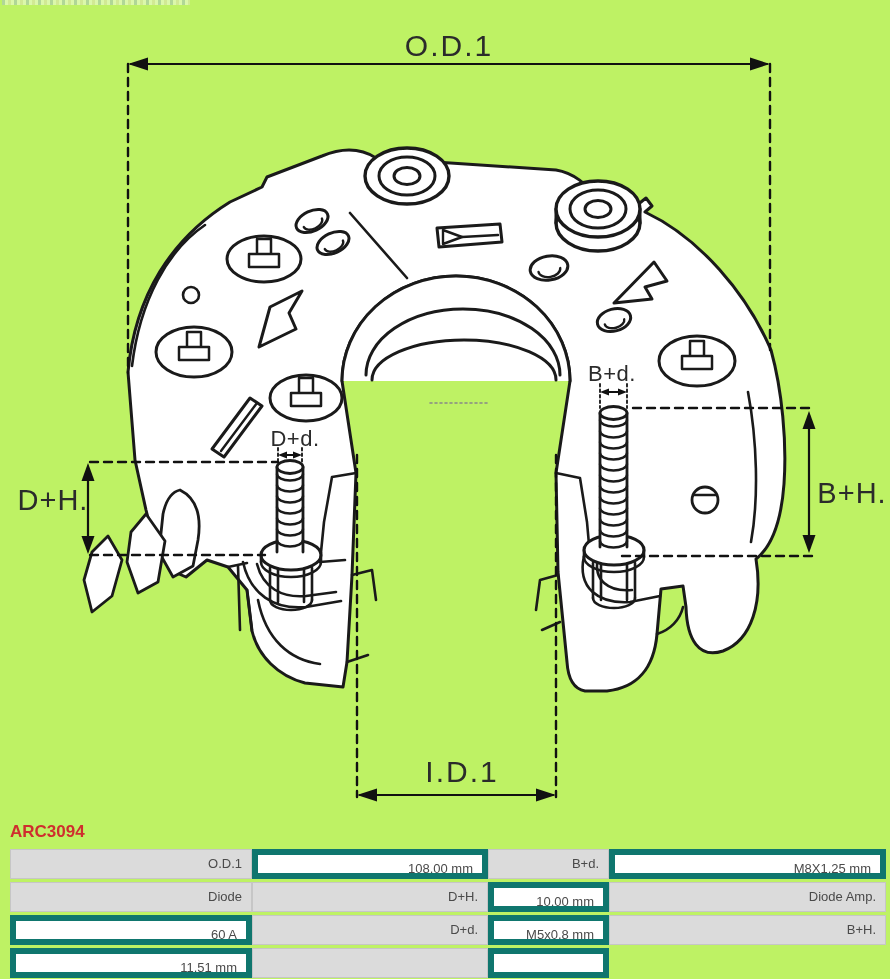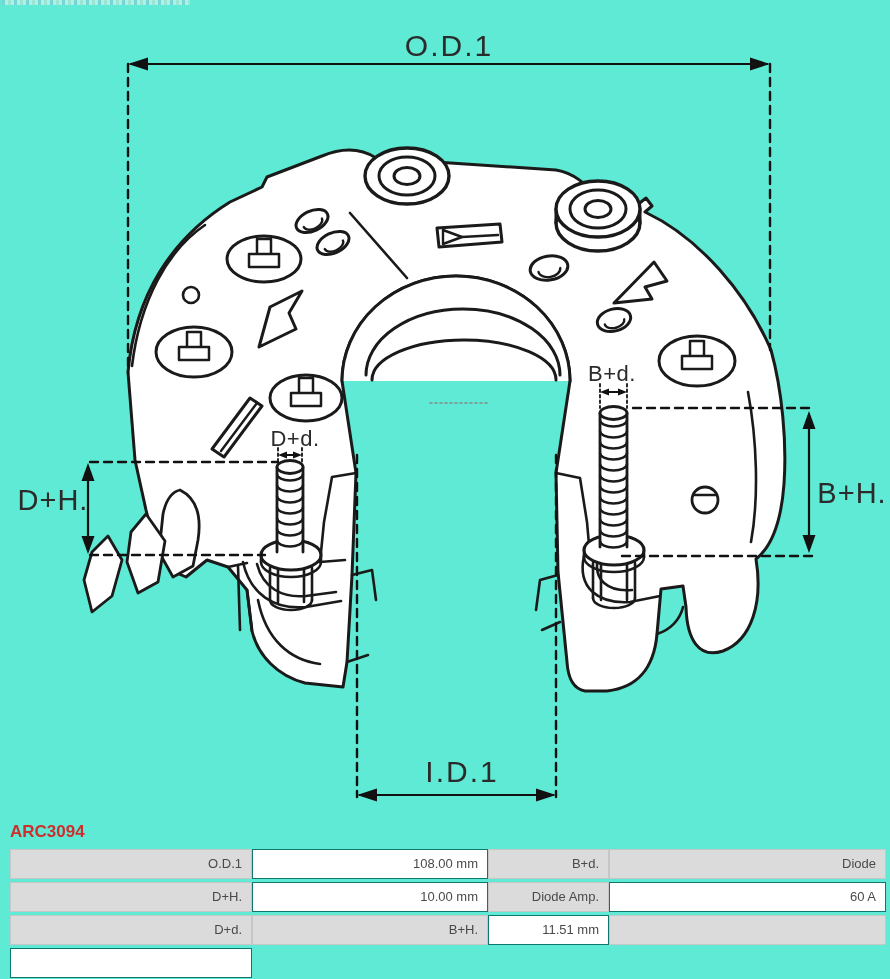--- a/index.html
+++ b/index.html
@@ -1,30 +1,30 @@
 <!DOCTYPE html>
 <html><head>
 <meta charset="utf-8">
 <style>
   html,body{margin:0;padding:0;background:#fff;}
   body{font-family:"Liberation Sans",sans-serif;width:890px;}
-  .page{position:relative;width:890px;height:979px;background:#5eead4;overflow:hidden;}
+  .page{position:relative;width:890px;height:979px;background:#bef264;overflow:hidden;}
   .logo-sliver{position:absolute;left:2px;top:0;width:188px;height:5px;opacity:.45;
     background:repeating-linear-gradient(90deg,#9fb6d4 0 3px,#fff 3px 6px,#e8decf 6px 9px,#fff 9px 12px);}
   svg text{font-family:"Liberation Sans",sans-serif;fill:#2b2b2b;}
   .dim-label-lg{font-size:30px;letter-spacing:2px;}
   .dim-label-md{font-size:29px;letter-spacing:1px;}
   .dim-label-sm{font-size:22px;letter-spacing:0.5px;}
   .part-number{margin:0 16px 7px 10px;font-size:17px;font-weight:700;}
   .spec-table{margin-left:10px;display:grid;grid-template-columns:242px 236px 121px 277px;
     grid-auto-rows:30px;row-gap:3px;width:876px;}
   .spec-cell{font-size:13px;line-height:28px;text-align:right;padding-right:9px;
     box-sizing:border-box;color:#4a4a4a;white-space:nowrap;overflow:hidden;}
   .spec-cell.lbl{background:#dbdbdb;border:1px solid #c6c6c6;}
-  .spec-cell.val{background:#ffffff;border:1px solid #0f766e;}
+  .spec-cell.val{background:#ffffff;border:6px solid #0f766e;}
 </style>
 </head>
 <body>
 
 <div class="page">
 
   <div class="logo-sliver"></div>
 
   <svg width="890" height="818" viewBox="0 0 890 818" fill="none" stroke-linecap="round" stroke-linejoin="round">
 
@@ -243,28 +243,30 @@
     </g>
   </svg>
 
   
   <h2 class="part-number" style="color:#cf2e2e">ARC3094</h2>
 
   <div class="spec-table">
     <div class="spec-cell lbl">O.D.1</div>
     <div class="spec-cell val">108.00 mm</div>
     <div class="spec-cell lbl">B+d.</div>
+    <div class="spec-cell val">M8X1.25 mm</div>
 
     <div class="spec-cell lbl">Diode</div>
     <div class="spec-cell lbl">D+H.</div>
     <div class="spec-cell val">10.00 mm</div>
 
     <div class="spec-cell lbl">Diode Amp.</div>
     <div class="spec-cell val">60 A</div>
     <div class="spec-cell lbl">D+d.</div>
+    <div class="spec-cell val">M5x0.8 mm</div>
 
     <div class="spec-cell lbl">B+H.</div>
     <div class="spec-cell val">11.51 mm</div>
     <div class="spec-cell lbl"></div>
     <div class="spec-cell val"></div>
   </div>
 
 </div>
 
 </body></html>

